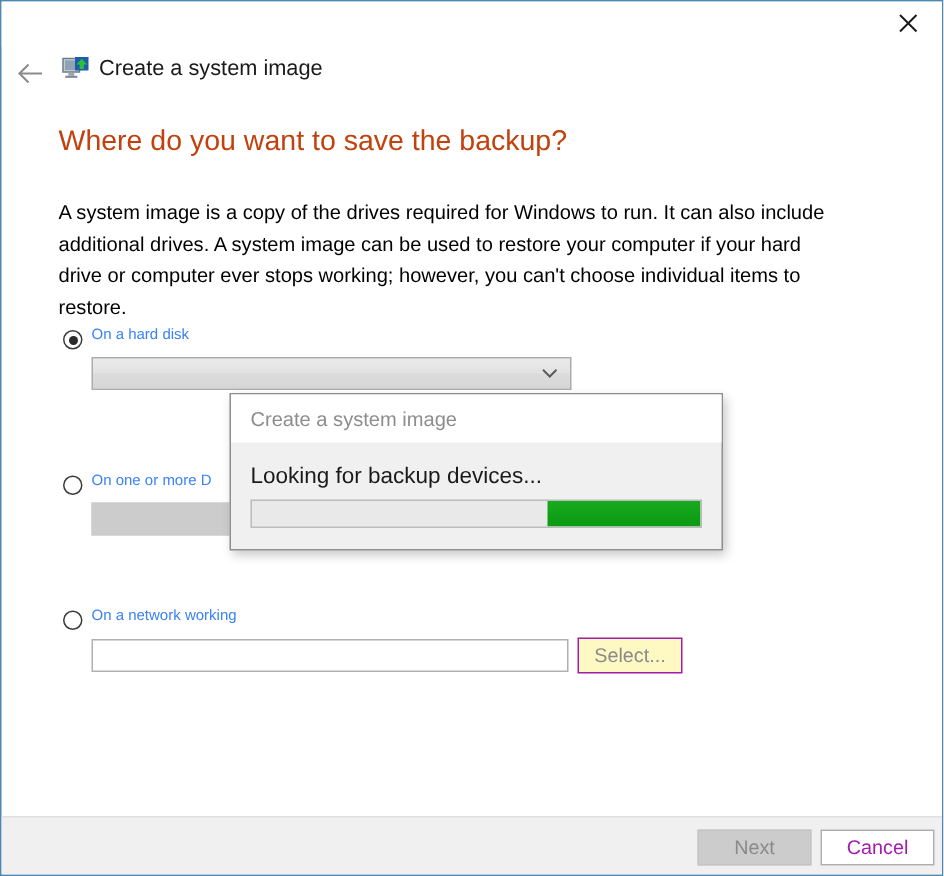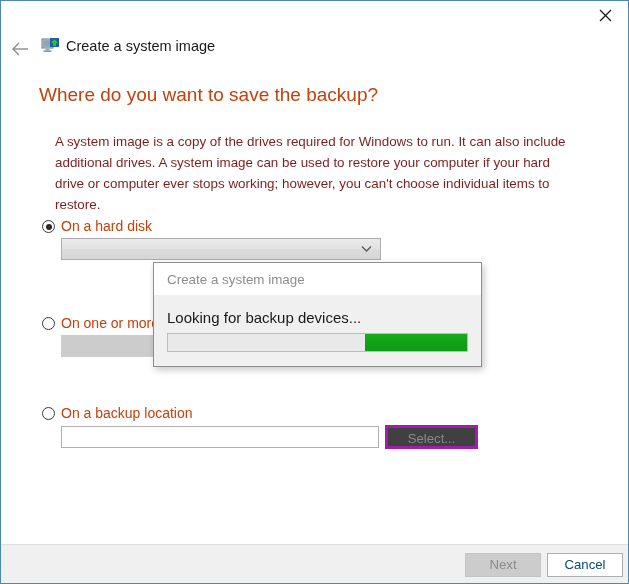--- a/index.html
+++ b/index.html
@@ -76,32 +76,32 @@
     position: absolute;
     left: 38px; top: 83px;
     font-size: 19px;
     color: #c2410c;
     white-space: nowrap;
   }
 
   
   .bodytext {
     position: absolute;
-    left: 54px; top: 130px;
+    left: 38px; top: 130px;
     width: 518px;
     font-size: 13.4px;
     line-height: 21px;
-    color: #7f1d1d;
+    color: #000000;
   }
 
   
   .option-label {
     position: absolute;
-    font-size: 14px;
-    color: #c2410c;
+    font-size: 10px;
+    color: #3b82f6;
     white-space: nowrap;
   }
   .radio {
     position: absolute;
     width: 13px; height: 13px;
     box-sizing: border-box;
     border: 1px solid #3a3a3a;
     border-radius: 50%;
     background: #ffffff;
   }
@@ -153,24 +153,24 @@
     background: #ffffff;
     font-family: "Liberation Sans", sans-serif;
     font-size: 13px;
     padding: 0 4px;
     color: #222;
     outline: none;
   }
   .select-btn {
     position: absolute;
     left: 384px; top: 424px;
-    width: 93px; height: 24px;
-    box-sizing: border-box;
-    background: #404040;
-    border: 3px solid #a21caf;
+    width: 70px; height: 24px;
+    box-sizing: border-box;
+    background: #fef9c3;
+    border: 1px solid #a21caf;
     color: #8a8a8a;
     font-family: "Liberation Sans", sans-serif;
     font-size: 13.2px;
     text-align: center;
     line-height: 22px;
   }
 
   
   .dialog {
     position: absolute;
@@ -232,21 +232,21 @@
     position: absolute;
     top: 8px;
     width: 76px; height: 24px;
     box-sizing: border-box;
     font-family: "Liberation Sans", sans-serif;
     font-size: 13.2px;
     text-align: center;
     line-height: 22px;
     background: #ffffff;
     border: 1px solid #adadad;
-    color: #0c4a6e;
+    color: #a21caf;
   }
   .btn-next {
     left: 464px;
     background: #cccccc;
     border-color: #c4c4c4;
     color: #8a8a8a;
   }
   .btn-cancel { left: 546px; }
 </style>
 </head>
@@ -295,21 +295,21 @@
         <polyline points="1,1 5.5,5.5 10,1" fill="none" stroke="#5a5a5a" stroke-width="1.3"></polyline>
       </svg>
     </span>
   </div>
 
   <div class="radio opt2-radio"></div>
   <div class="option-label opt2-text">On one or more D</div>
   <div class="disabled-field"></div>
 
   <div class="radio opt3-radio"></div>
-  <div class="option-label opt3-text">On a backup location</div>
+  <div class="option-label opt3-text">On a network working</div>
   <input class="text-input" type="text" value="" style="">
   <div class="select-btn">Select...</div>
 
   <div class="dialog">
     <div class="dialog-titlebar"></div>
     <div class="dialog-title">Create a system image</div>
     <div class="dialog-msg">Looking for backup devices...</div>
     <div class="progress">
       <div class="chunk" style="width: 34%;"></div>
     </div>

